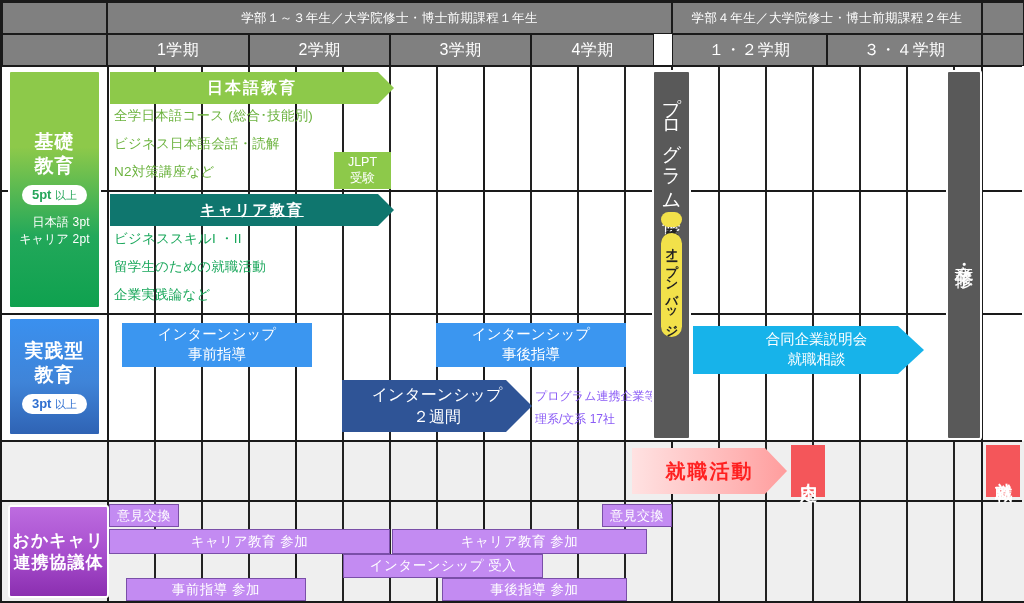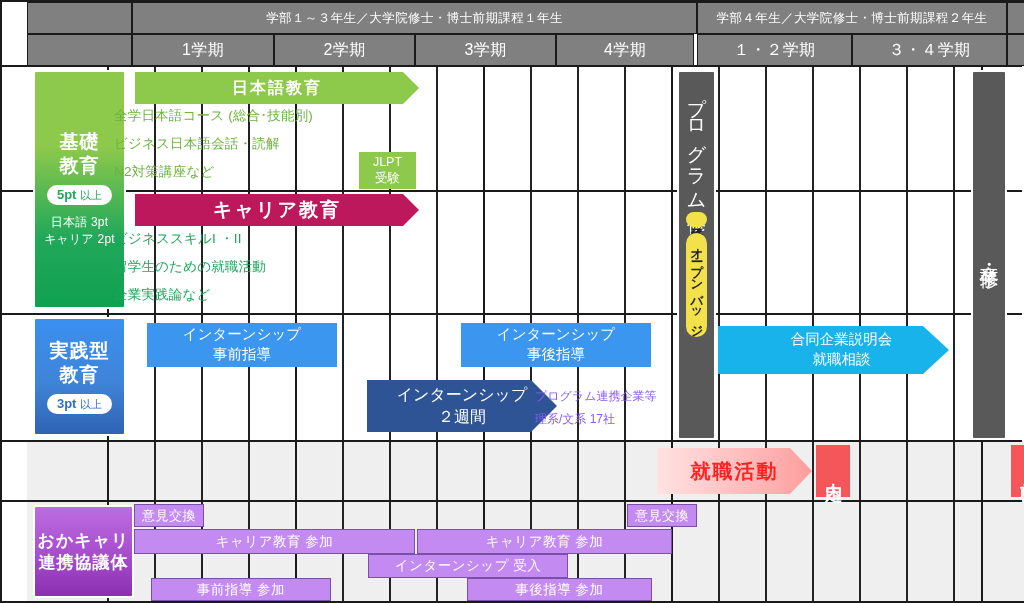--- a/index.html
+++ b/index.html
@@ -5,54 +5,54 @@
   html,body{margin:0;padding:0;}
   body{
     width:1024px;height:603px;
     background:#ffffff;
     font-family:"Liberation Sans","DejaVu Sans",sans-serif;
     overflow:hidden;
   }
   #root{position:relative;width:1024px;height:603px;box-sizing:border-box;border:2px solid #1a1a1a;}
 
   
-  .abs{position:absolute;box-sizing:border-box;margin-left:25px;}
+  .abs{position:absolute;box-sizing:border-box;}
 
   
   .hdr{background:#808080;color:#ffffff;display:flex;align-items:center;justify-content:center;
        border:1px solid #1a1a1a;font-size:12.5px;letter-spacing:.4px;}
   .hdr.sem{font-size:16px;}
 
   
   .vline{position:absolute;width:2px;background:#1a1a1a;}
   .vline.thin{width:1.5px;background:#222;}
   .hline{position:absolute;height:2px;background:#1a1a1a;left:0;right:0;}
 
   
   .cat{border:2px solid #ffffff;border-radius:3px;display:flex;flex-direction:column;
        align-items:center;justify-content:center;color:#fff;text-align:center;}
   .cat .big{font-size:19px;font-weight:700;line-height:1.25;letter-spacing:1px;}
   .pill{background:#ffffff;border-radius:11px;padding:2px 10px;margin-top:7px;font-size:13px;font-weight:700;
         display:inline-block;}
   .pill .unit{font-size:11px;font-weight:400;}
   .cat .sub{font-size:12px;line-height:1.45;margin-top:9px;font-weight:400;letter-spacing:.2px;}
 
-  .cat-green{background:linear-gradient(180deg,#8dc94a 0%,#8dc94a 32%,#22a85a 70%,#0fa14f 100%);}
+  .cat-green{background:linear-gradient(180deg,#8dc94a 0%,#8dc94a 32%,#22a85a 70%,#0fa14f 100%);text-align:right;}
   .cat-green .pill{color:#25a65a;}
   .cat-blue{background:linear-gradient(180deg,#3a90ef 0%,#3f84d8 55%,#2f63b4 100%);}
   .cat-blue .pill{color:#2f6fd0;}
   .cat-purple{background:linear-gradient(180deg,#bd6ce0 0%,#a64ccc 55%,#8b2fb0 100%);}
 
   
   .bar{display:flex;align-items:center;justify-content:center;color:#fff;text-align:center;}
   .arrow{clip-path:polygon(0 0, calc(100% - 16px) 0, 100% 50%, calc(100% - 16px) 100%, 0 100%);}
   .arrow-lg{clip-path:polygon(0 0, calc(100% - 26px) 0, 100% 50%, calc(100% - 26px) 100%, 0 100%);}
 
   .title-green-l{background:#8dc94a;font-size:16px;font-weight:700;letter-spacing:2px;}
-  .title-green-d{background:#be185d;font-size:19px;font-weight:700;letter-spacing:2px;}
+  .title-green-d{background:#0f766e;font-size:15px;font-weight:700;letter-spacing:2px;text-decoration:underline;}
 
   .lst{position:absolute;font-size:13.5px;letter-spacing:.2px;}
   .lst.g1{color:#6cb33f;}
   .lst.g2{color:#19a75b;}
 
   .jlpt{background:#8dc94a;color:#fff;font-size:12.5px;line-height:1.25;text-align:center;
         display:flex;align-items:center;justify-content:center;}
 
   .ip-light{background:#3b96f0;font-size:14.5px;line-height:1.35;font-weight:500;}
   .ip-dark{background:#2f5496;font-size:16px;line-height:1.35;font-weight:500;}
@@ -88,21 +88,21 @@
 
   <div class="abs hdr" style="left:0;top:0;width:105px;height:32px;"></div>
   <div class="abs hdr" style="left:105px;top:0;width:565px;height:32px;">学部１～３年生／大学院修士・博士前期課程１年生</div>
   <div class="abs hdr" style="left:670px;top:0;width:310px;height:32px;">学部４年生／大学院修士・博士前期課程２年生</div>
   <div class="abs hdr" style="left:980px;top:0;width:42px;height:32px;"></div>
 
   <div class="abs hdr" style="left:0;top:32px;width:105px;height:32px;"></div>
   <div class="abs hdr sem" style="left:105px;top:32px;width:142px;height:32px;">1学期</div>
   <div class="abs hdr sem" style="left:247px;top:32px;width:141px;height:32px;">2学期</div>
   <div class="abs hdr sem" style="left:388px;top:32px;width:141px;height:32px;">3学期</div>
-  <div class="abs hdr sem" style="left:529px;top:32px;width:138px;height:32px;">4学期</div>
+  <div class="abs hdr sem" style="left:529px;top:32px;width:123px;height:32px;">4学期</div>
   <div class="abs hdr sem" style="left:670px;top:32px;width:155px;height:32px;">１・２学期</div>
   <div class="abs hdr sem" style="left:825px;top:32px;width:155px;height:32px;">３・４学期</div>
   <div class="abs hdr sem" style="left:980px;top:32px;width:42px;height:32px;"></div>
 
   <div class="abs" style="left:105px;top:64px;width:917px;height:375px;background:#ffffff;"></div>
   <div class="abs rowgray" style="left:0;top:439px;width:1022px;height:60px;"></div>
   <div class="abs rowgray" style="left:0;top:499px;width:1022px;height:100px;"></div>
 
   <div class="vline thin" style="left:152px;top:64px;height:535px;"></div>
   <div class="vline thin" style="left:199px;top:64px;height:535px;"></div>

